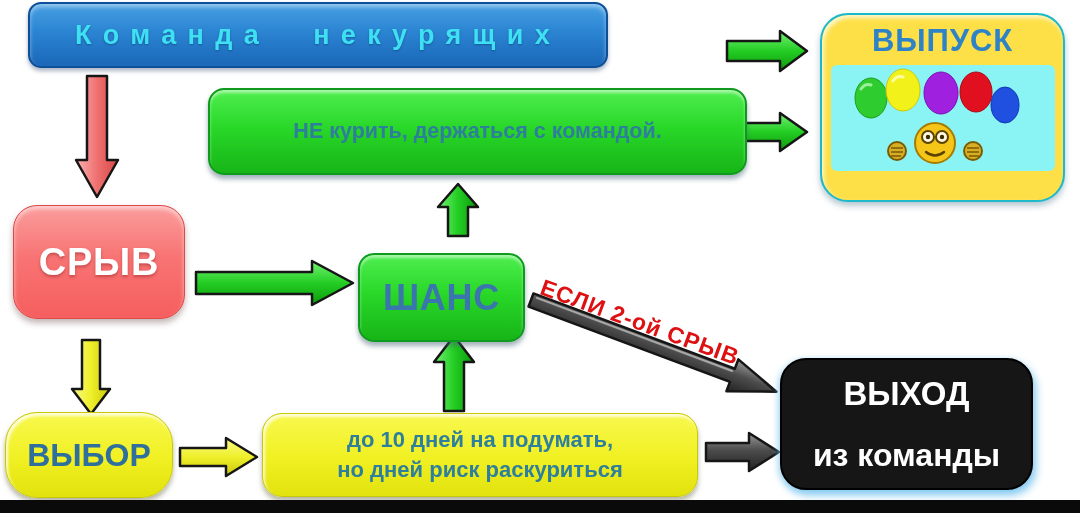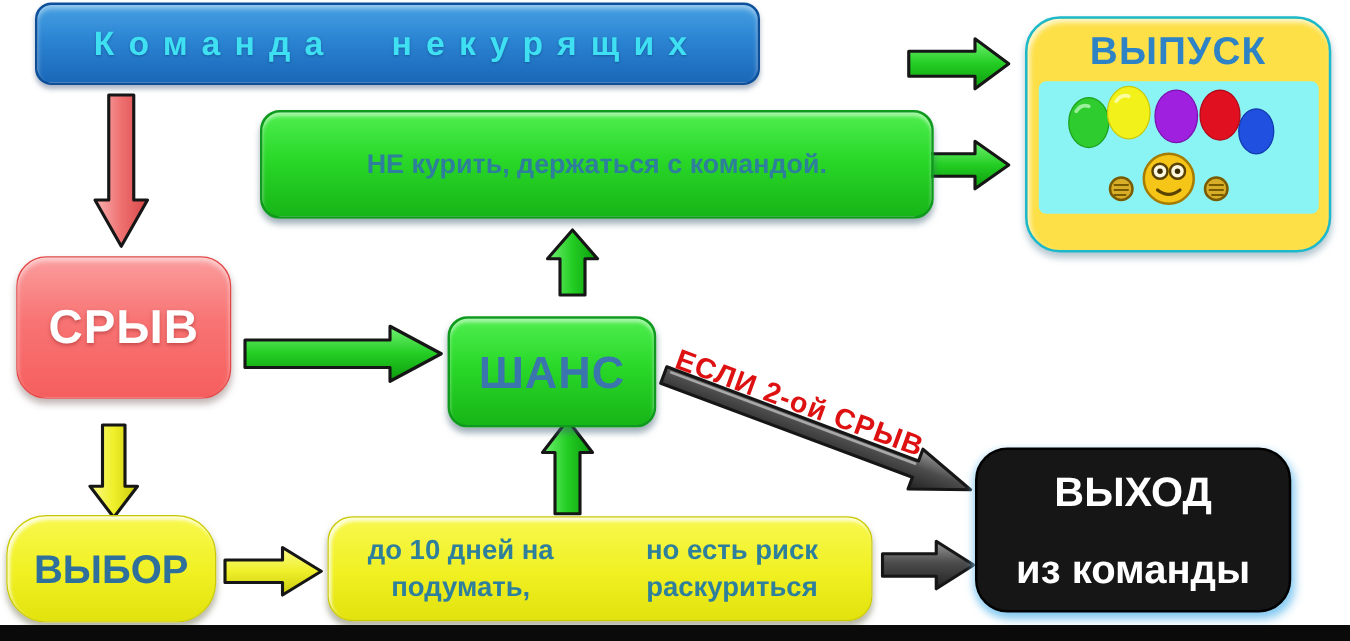--- a/index.html
+++ b/index.html
@@ -54,21 +54,21 @@
   }
   
   .yellow{
     background:linear-gradient(180deg,#f8f84e 0%,#f0f022 55%,#e2e20e 100%);
     border:1px solid #c8c808;
     box-shadow:inset 2px 3px 3px rgba(255,255,255,.8),0 4px 5px rgba(110,110,80,.5);
   }
   .choice-box{left:5px;top:412px;width:168px;height:86px;border-radius:32px;
     color:#2e6f9c;font-size:32px;}
   .think-box{left:262px;top:413px;width:436px;height:84px;border-radius:20px;
-    color:#2e7f9c;font-size:22px;line-height:1.35;flex-direction:row;}
+    color:#2e7f9c;font-size:22px;line-height:1.35;flex-direction:column;}
   
   .exit-box{
     left:780px;top:358px;width:253px;height:132px;border-radius:26px;
     background:#161616;border:2px solid #000;
     box-shadow:3px 5px 8px rgba(130,200,240,.95),-2px 2px 6px rgba(130,200,240,.55);
     color:#ffffff;flex-direction:column;line-height:1.25;gap:20px;
   }
   .exit-line1{font-size:33px;font-weight:bold;}
   .exit-line2{font-size:32px;font-weight:bold;}
   
@@ -190,21 +190,21 @@
   <div class="box green chance-box">
     <span>ШАНС</span>
   </div>
 
   <div class="box yellow choice-box">
     <span>ВЫБОР</span>
   </div>
 
   <div class="box yellow think-box">
     <div>до 10  дней на подумать,</div>
-    <div>но есть риск раскуриться</div>
+    <div>но дней риск раскуриться</div>
   </div>
 
   <div class="box exit-box">
     <div class="exit-line1">ВЫХОД</div>
     <div class="exit-line2">из команды</div>
   </div>
 
   <div class="edge-label">ЕСЛИ 2-ой СРЫВ</div>
 
   <div class="bottom-bar"></div>

